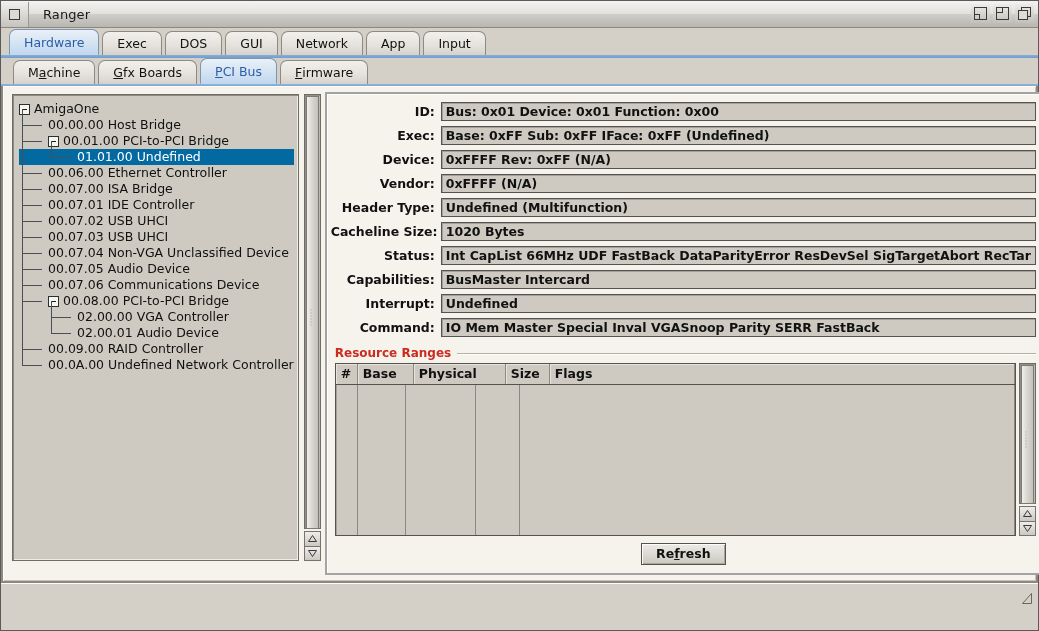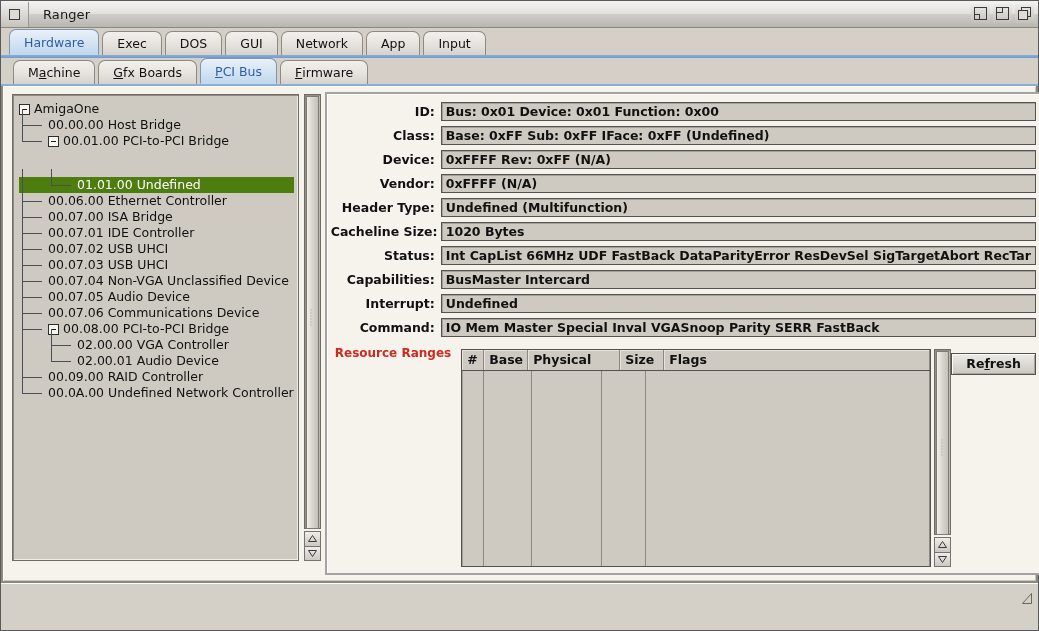--- a/index.html
+++ b/index.html
@@ -82,21 +82,21 @@
     position:relative;flex:1;box-sizing:border-box;
     background:#cecac2;
     border:1px solid #6f6c66;
     box-shadow:inset 1px 1px 0 #8e8b85, inset -1px -1px 0 #efece6;
     padding:6px 4px 4px 6px;overflow:hidden;
   }
   .treerow{
     position:relative;height:16px;line-height:16px;font-size:12.5px;
     white-space:nowrap;display:flex;align-items:center;color:#111;
   }
-  .treerow.sel{background:#4d7c0f;color:#fff;margin-top:28px;}
+  .treerow.sel{background:#0369a1;color:#fff;}
   .knob{
     display:inline-block;width:11px;height:11px;box-sizing:border-box;
     border:1px solid #2e2e2e;background:#f7f5f0;position:relative;margin-right:4px;
     flex:0 0 auto;
   }
   .knob::after{
     content:"";position:absolute;left:2px;right:2px;top:4px;height:1px;background:#1d1d1d;
   }
   .elbow{
     display:inline-block;width:26px;height:16px;position:relative;flex:0 0 auto;margin-right:3px;
@@ -148,21 +148,21 @@
   }
   .fval{
     flex:1;box-sizing:border-box;height:19px;line-height:17px;
     background:#cecac2;border:1px solid #55534f;
     box-shadow:inset 1px 1px 0 #a4a09a;
     padding:0 4px;font-size:12.5px;color:#111;
     overflow:hidden;white-space:nowrap;
   }
 
   
-  .group{margin-top:6px;position:relative;flex:1;display:flex;flex-direction:row;min-height:0;justify-content:center;}
+  .group{margin-top:6px;position:relative;flex:1;display:flex;flex-direction:column;min-height:0;justify-content:center;}
   .group-head{display:flex;align-items:center;height:14px;padding-left:4px;}
   .group-title{color:#cc2b20;font-size:12px;padding-right:6px;white-space:nowrap;}
   .group-rule{flex:1;height:1px;background:#b3b0a9;box-shadow:0 1px 0 #fffdf8;}
   .tablewrap{
     flex:1;min-height:0;display:flex;margin-top:3px;margin-left:4px;
   }
   .table{
     flex:1;box-sizing:border-box;display:flex;flex-direction:column;
     border:1px solid #55534f;background:#cecac2;
     box-shadow:inset 1px 1px 0 #a4a09a;
@@ -367,21 +367,21 @@
       </div>
     </div>
 
     <div class="rightpane">
       <div id="fields">
           <div class="frow">
             <div class="flabel">ID:</div>
             <div class="fval">Bus: 0x01 Device: 0x01 Function: 0x00</div>
           </div>
           <div class="frow">
-            <div class="flabel">Class:</div>
+            <div class="flabel">Exec:</div>
             <div class="fval">Base: 0xFF Sub: 0xFF IFace: 0xFF (Undefined)</div>
           </div>
           <div class="frow">
             <div class="flabel">Device:</div>
             <div class="fval">0xFFFF Rev: 0xFF (N/A)</div>
           </div>
           <div class="frow">
             <div class="flabel">Vendor:</div>
             <div class="fval">0xFFFF (N/A)</div>
           </div>
@@ -414,21 +414,21 @@
       <div class="group">
         <div class="group-head">
           <span class="group-title">Resource Ranges</span>
           <span class="group-rule"></span>
         </div>
 
         <div class="tablewrap">
           <div class="table">
             <div class="thead" id="thead">
                 <div class="th" style="width: 22px;">#</div>
-                <div class="th" style="width: 44px;">Base</div>
+                <div class="th" style="width: 56px;">Base</div>
                 <div class="th" style="width: 92px;">Physical</div>
                 <div class="th" style="width: 44px;">Size</div>
                 <div class="th" style="flex: 1 1 0%;">Flags</div>
               </div>
             <div class="tbody" id="tbody">
                 <div class="tcol" style="width: 22px;"></div>
                 <div class="tcol" style="width: 48px;"></div>
                 <div class="tcol" style="width: 70px;"></div>
                 <div class="tcol" style="width: 44px;"></div>
                 <div class="tcol" style="flex: 1 1 0%;"></div>

